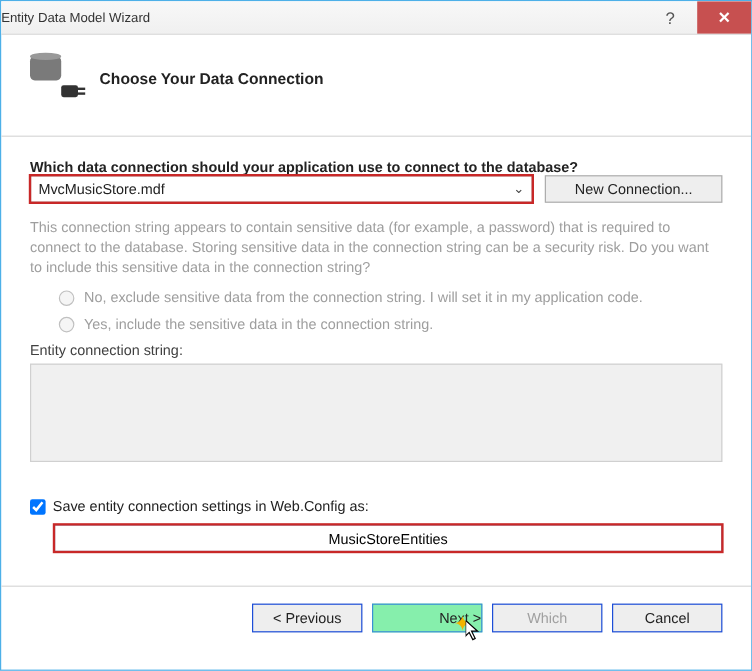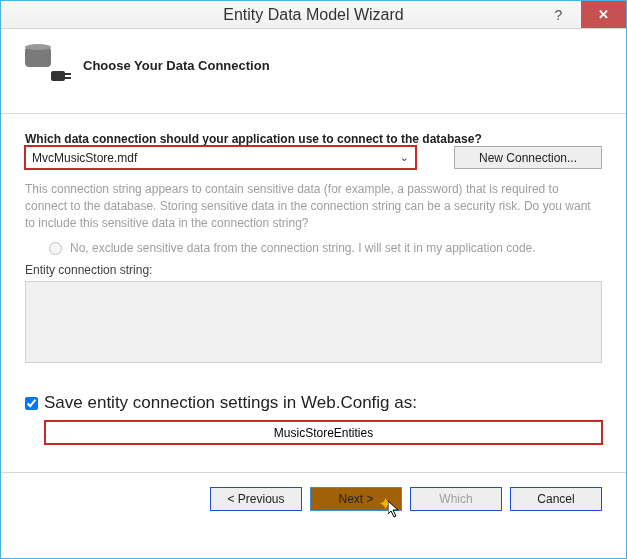--- a/index.html
+++ b/index.html
@@ -1,51 +1,51 @@
 <!DOCTYPE html>
 <html><head>
 <meta charset="utf-8">
 <style>
 * { box-sizing: border-box; margin: 0; padding: 0; }
 body { font-family: "Segoe UI", Tahoma, sans-serif; font-size: 12px; background: #fff; width: 627px; height: 559px; overflow: hidden; border: 1px solid #4db0e8; }
 .titlebar { height: 28px; background: linear-gradient(#f8f8f8, #f0f0f0); border-bottom: 1px solid #d8d8d8; display: flex; align-items: center; position: relative; }
-.titlebar .title { flex: 1; text-align: center; font-size: 16px; color: #333; }
+.titlebar .title { flex: 1; font-size: 11px; color: #333; }
 .titlebar .winbtns { display: flex; position: absolute; right: 0; top: 0; height: 100%; }
 .titlebar .winbtn { width: 45px; height: 100%; display: flex; align-items: center; justify-content: center; font-size: 14px; }
 .titlebar .winbtn.help { color: #555; }
 .titlebar .winbtn.close { background: #c75050; color: #fff; font-size: 13px; font-weight: bold; }
 .header { padding: 18px 24px 30px 24px; border-bottom: 1px solid #d8d8d8; display: flex; align-items: center; gap: 18px; }
 .header .icon { width: 40px; height: 36px; position: relative; }
 .header .db-cyl { width: 26px; height: 20px; background: #7a7a7a; border-radius: 4px; position: absolute; top: 0; left: 0; }
 .header .db-cyl::before { content: ""; position: absolute; top: -3px; left: 0; width: 26px; height: 6px; background: #999; border-radius: 50%; }
 .header .db-plug { width: 14px; height: 10px; background: #333; position: absolute; bottom: 2px; right: 0; border-radius: 2px; }
 .header .db-plug::after { content: ""; position: absolute; right: -6px; top: 2px; width: 6px; height: 2px; background: #333; box-shadow: 0 4px 0 #333; }
 .header h2 { font-size: 13px; font-weight: 600; color: #222; text-align: center; }
 .content { padding: 18px 24px 0 24px; }
 .question { font-size: 12px; font-weight: 600; color: #222; }
 .row { display: flex; gap: 10px; margin-bottom: 12px; }
 .combo { flex: 1; height: 23px; border: 1px solid #a8a8a8; background: #fff; display: flex; align-items: center; padding: 0 6px; position: relative; outline: 2px solid #c82828; outline-offset: -1px; }
 .combo .val { font-size: 12px; color: #222; }
 .combo .chev { position: absolute; right: 6px; top: 4px; font-size: 11px; color: #444; }
-.btn-newconn { width: 148px; height: 23px; border: 1px solid #adadad; background: #eee; font-size: 12px; color: #222; cursor: pointer; margin-left: 28px; }
+.btn-newconn { width: 148px; height: 23px; border: 1px solid #adadad; background: #eee; font-size: 12px; color: #222; cursor: pointer; }
 .info { color: #9e9e9e; font-size: 12px; line-height: 1.4; margin-bottom: 10px; }
 .radio-row { display: flex; align-items: flex-end; gap: 8px; padding-left: 24px; margin-bottom: 8px; color: #9e9e9e; font-size: 12px; }
 .radio-dot { width: 13px; height: 13px; border: 1px solid #c0c0c0; border-radius: 50%; background: #f5f5f5; }
 .label-ecs { color: #404040; font-size: 12px; margin-bottom: 4px; }
 .ecs-box { width: 100%; height: 82px; border: 1px solid #d0d0d0; background: #f0f0f0; margin-bottom: 30px; }
 .save-row { display: flex; align-items: center; gap: 6px; margin-bottom: 8px; }
 .save-row input[type="checkbox"] { width: 13px; height: 13px; }
-.save-row label { font-size: 17px; color: #222; }
+.save-row label { font-size: 12px; color: #222; }
 .name-input-wrap { padding-left: 20px; margin-bottom: 28px; }
 .name-input { width: 100%; height: 23px; border: 1px solid #7da8d8; background: #fff; padding: 0 6px; font-size: 12px; outline: 2px solid #c82828; outline-offset: -1px; text-align: center; }
 .name-input::selection { background: #a8c8e8; }
 .sep { border-top: 1px solid #d8d8d8; }
 .footer { padding: 14px 24px 14px 24px; display: flex; justify-content: flex-end; gap: 8px; position: relative; }
 .footer button { width: 92px; height: 24px; border: 1px solid #1d4ed8; background: #eee; font-size: 12px; color: #222; cursor: pointer; }
-.footer button.default { border: 1px solid #3a8fd6; background: #a16207; }
+.footer button.default { border: 1px solid #3a8fd6; background: #86efac; text-align: right; }
 .footer button:disabled { color: #a0a0a0; cursor: default; }
 .cursor-spark { position: absolute; right: 222px; bottom: 10px; width: 20px; height: 20px; pointer-events: none; }
 .cursor-spark .spark { position: absolute; top: 2px; left: -6px; width: 16px; height: 16px; }
 .cursor-spark .spark::before { content: "✦"; color: #f2b400; font-size: 18px; position: absolute; top: -4px; left: 0; }
 .cursor-spark .arrow { position: absolute; top: 6px; left: 4px; }
 </style>
 </head>
 <body>
 
 <div class="titlebar">
@@ -74,20 +74,24 @@
     </div>
     <button class="btn-newconn">New Connection...</button>
   </div>
 
   <div class="info">This connection string appears to contain sensitive data (for example, a password) that is required to connect to the database. Storing sensitive data in the connection string can be a security risk. Do you want to include this sensitive data in the connection string?</div>
 
   <div class="radio-row">
     <div class="radio-dot"></div>
     <span>No, exclude sensitive data from the connection string. I will set it in my application code.</span>
   </div>
+  <div class="radio-row">
+    <div class="radio-dot"></div>
+    <span>Yes, include the sensitive data in the connection string.</span>
+  </div>
 
   <div class="label-ecs">Entity connection string:</div>
   <div class="ecs-box"></div>
 
   <div class="save-row">
     <input type="checkbox" checked="" style="">
     <label>Save entity connection settings in Web.Config as:</label>
   </div>
 
   <div class="name-input-wrap">

